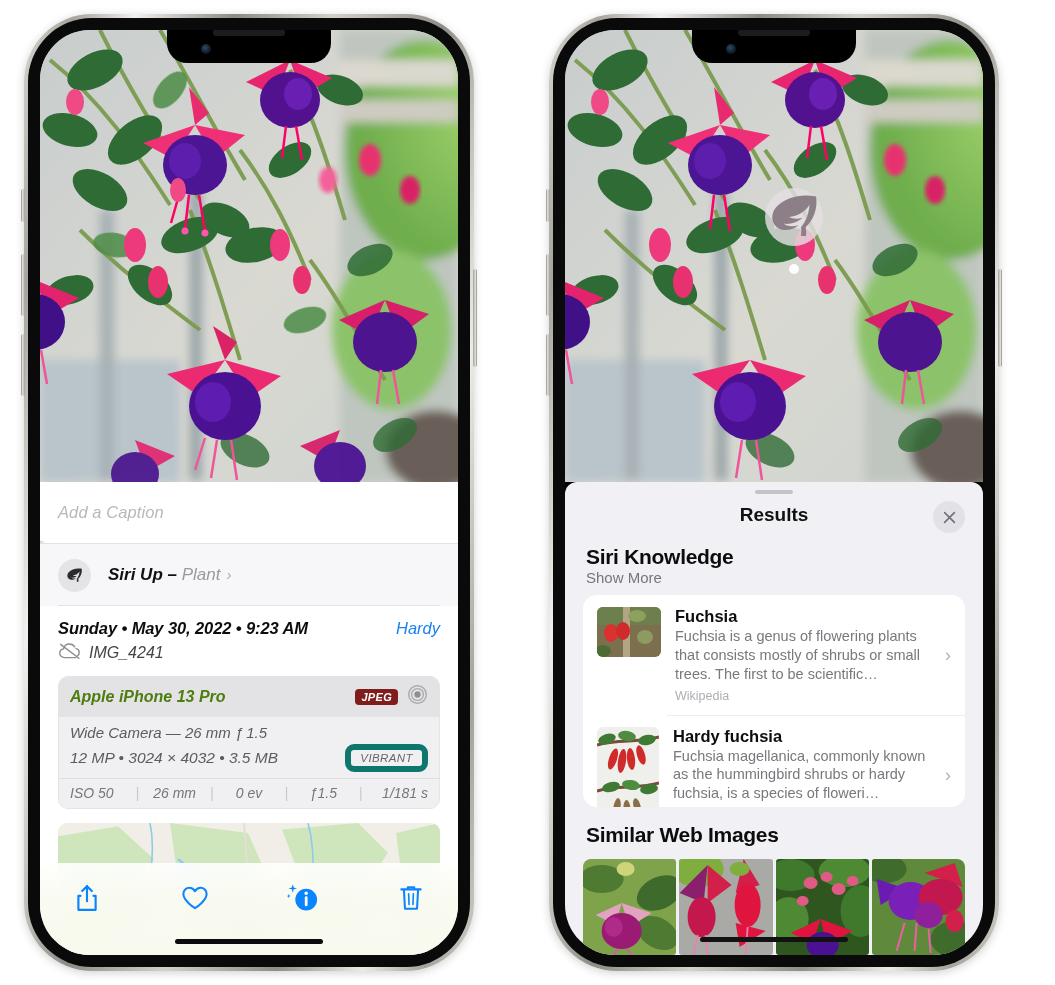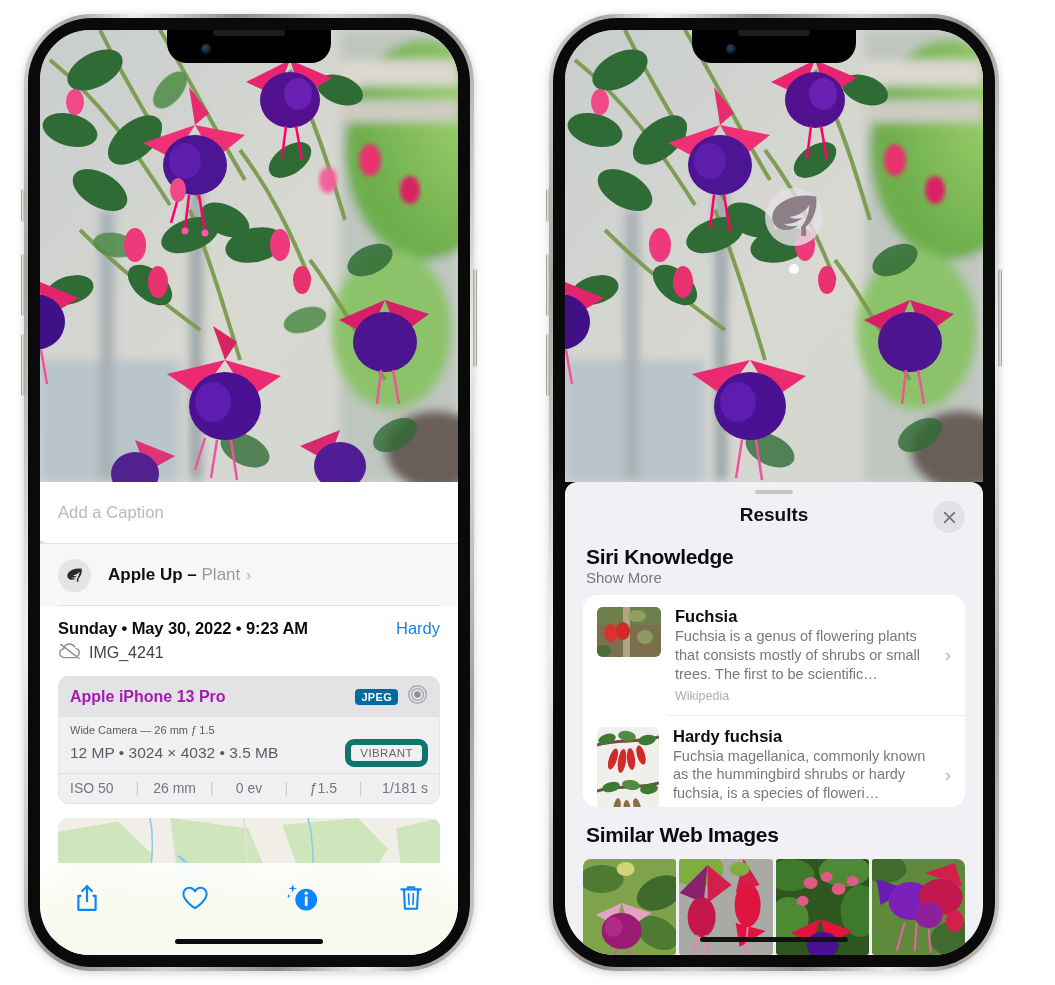--- a/index.html
+++ b/index.html
@@ -66,21 +66,21 @@
   .photo {
     position: absolute; left: 0; right: 0; top: 0;
     background: #b9bfc0;
   }
   .photo svg { display: block; width: 100%; height: 100%; }
 
   
   .sheet {
     position: absolute; left: 0; right: 0; bottom: 0;
     background: #ffffff;
-    display: flex; flex-direction: column;
+    display: flex; flex-direction: column; font-style: italic;
   }
   .caption-row {
     height: 62px; display: flex; align-items: center;
     padding: 0 18px; background: #fff;
     border-bottom: 1px solid #e3e3e6;
   }
   .caption-ph { font-size: 16.5px; color: #b8b8bd; letter-spacing: .1px; }
 
   .lookup-row {
     position: relative;
@@ -114,28 +114,28 @@
   .meta-name { font-size: 16px; color: #444; }
 
   .exif-card {
     margin: 0 18px; border-radius: 10px; overflow: hidden;
     background: #f0f0f2; border: 1px solid #e4e4e6;
   }
   .exif-head {
     display: flex; align-items: center; justify-content: space-between;
     background: #e3e3e6; padding: 7px 11px 8px;
   }
-  .exif-title { font-size: 16px; font-weight: 700; color: #a21caf; }
+  .exif-title { font-size: 16px; font-weight: 700; color: #4d7c0f; }
   .exif-head-right { display: flex; align-items: center; gap: 9px; }
   .chip-jpeg {
-    background: #0369a1; color: #fff; font-size: 11px; font-weight: 700;
+    background: #7f1d1d; color: #fff; font-size: 11px; font-weight: 700;
     padding: 2px 6px; border-radius: 4px; letter-spacing: .3px;
   }
   .exif-body { padding: 7px 11px 6px; background: #f0f0f2; }
-  .exif-line1 { font-size: 11px; color: #5b5b60; }
+  .exif-line1 { font-size: 15px; color: #5b5b60; }
   .exif-line2row { display: flex; align-items: center; justify-content: space-between; margin-top: 3px; }
   .exif-line2 { font-size: 15.5px; color: #5b5b60; }
   .chip-vibrant {
     border: 6px solid #0f766e; color: #66666c; font-size: 11.5px;
     padding: 2px 9px; border-radius: 9px; letter-spacing: .4px;
   }
   .exif-foot {
     display: flex; align-items: center; border-top: 1px solid #dedee1;
     padding: 6px 11px 7px; background: #f0f0f2;
   }
@@ -410,21 +410,21 @@
             <svg viewBox="0 0 20 20" width="20" height="20">
               <path d="M8 1 L9.3 5.6 L14 7 L9.3 8.4 L8 13 L6.7 8.4 L2 7 L6.7 5.6 Z" fill="#dcdce0"></path>
               <path d="M3.2 11.5 L3.9 13.6 L6 14.3 L3.9 15 L3.2 17 L2.5 15 L0.4 14.3 L2.5 13.6 Z" fill="#e4e4e8"></path>
             </svg>
           </span>
           <span class="leaf-badge">
             <svg viewBox="0 0 22 22" width="19" height="19">
               <path d="M19.4 3.2C13.8 2 7.4 3.6 4.3 7.2 1.7 10.2 2.6 14 5.3 15.4c2.3 1.2 5.5.4 7.4-1.3-2.2.7-4.4.5-5.6-.5 2.6.3 5.3-.6 7.1-2.3-2 .6-3.9.4-5-.3 3-.2 6.1-1.9 7.7-4.6-.3 3.4-1.3 6.3-3.3 8.6.3 1 .2 2 0 3.1l1.9.2c.2-1.2.2-2.3-.1-3.4 3.1-3 4.6-7 4-11.7z" fill="#2b2b2e"></path>
             </svg>
           </span>
-          <span class="lookup-text"><span>Apple Up</span><span class="dash"> – </span><span class="lookup-sub">Plant</span><span class="chev-sm">›</span></span>
+          <span class="lookup-text"><span>Siri Up</span><span class="dash"> – </span><span class="lookup-sub">Plant</span><span class="chev-sm">›</span></span>
           <span class="lookup-rule"></span>
         </div>
 
         <div class="meta-row">
           <span class="meta-date">Sunday • May 30, 2022 • 9:23 AM</span>
           <span class="meta-adjust">Hardy</span>
         </div>
 
         <div class="meta-file">
           <span>

